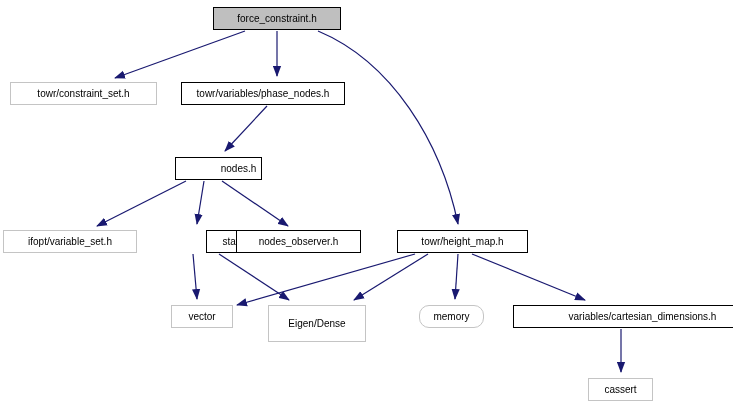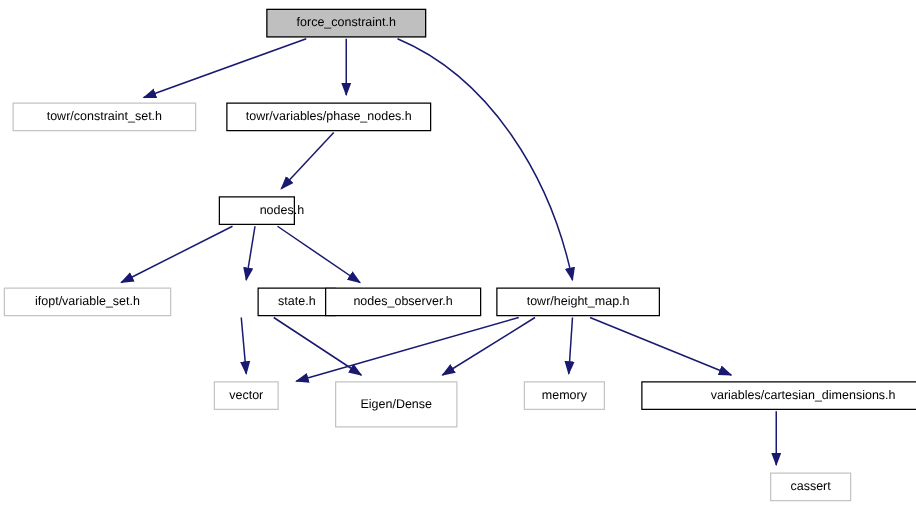--- a/index.html
+++ b/index.html
@@ -55,44 +55,44 @@
   <div>
       <div class="node node--root" style="left: 213px; top: 7px; width: 128px; height: 23px;">
         <span>force_constraint.h</span>
       </div>
       <div class="node node--external" style="left: 10px; top: 82px; width: 147px; height: 23px;">
         <span>towr/constraint_set.h</span>
       </div>
       <div class="node node--internal" style="left: 181px; top: 82px; width: 164px; height: 23px;">
         <span>towr/variables/phase_nodes.h</span>
       </div>
-      <div class="node node--internal" style="left: 175px; top: 157px; width: 61px; height: 23px; padding-left: 40px;">
+      <div class="node node--internal" style="left: 175px; top: 157px; width: 87px; height: 23px; padding-left: 40px;">
         <span>nodes.h</span>
       </div>
       <div class="node node--external" style="left: 3px; top: 230px; width: 134px; height: 23px; text-align: right;">
         <span>ifopt/variable_set.h</span>
       </div>
       <div class="node node--internal" style="left: 160px; top: 230px; width: 63px; height: 23px; margin-left: 46px;">
         <span>state.h</span>
       </div>
-      <div class="node node--internal" style="left: 260px; top: 230px; width: 125px; height: 23px;">
+      <div class="node node--internal" style="left: 236px; top: 230px; width: 125px; height: 23px;">
         <span>nodes_observer.h</span>
       </div>
       <div class="node node--internal" style="left: 397px; top: 230px; width: 131px; height: 23px;">
         <span>towr/height_map.h</span>
       </div>
-      <div class="node node--external" style="left: 171px; top: 305px; width: 52px; height: 23px;">
+      <div class="node node--external" style="left: 171px; top: 305px; width: 62px; height: 23px;">
         <span>vector</span>
       </div>
       <div class="node node--external" style="left: 268px; top: 305px; width: 98px; height: 37px;">
         <span>Eigen/Dense</span>
       </div>
-      <div class="node node--external" style="left: 419px; top: 305px; width: 65px; height: 23px;">
+      <div class="node node--external" style="left: 419px; top: 305px; width: 65px; height: 23px; border-radius: 10px;">
         <span>memory</span>
       </div>
       <div class="node node--internal" style="left: 513px; top: 305px; width: 259px; height: 23px;">
         <span>variables/cartesian_dimensions.h</span>
       </div>
-      <div class="node node--external" style="left: 616px; top: 378px; width: 65px; height: 23px;">
+      <div class="node node--external" style="left: 588px; top: 378px; width: 65px; height: 23px;">
         <span>cassert</span>
       </div>
     </div>
 </div>
 
 </body></html>

